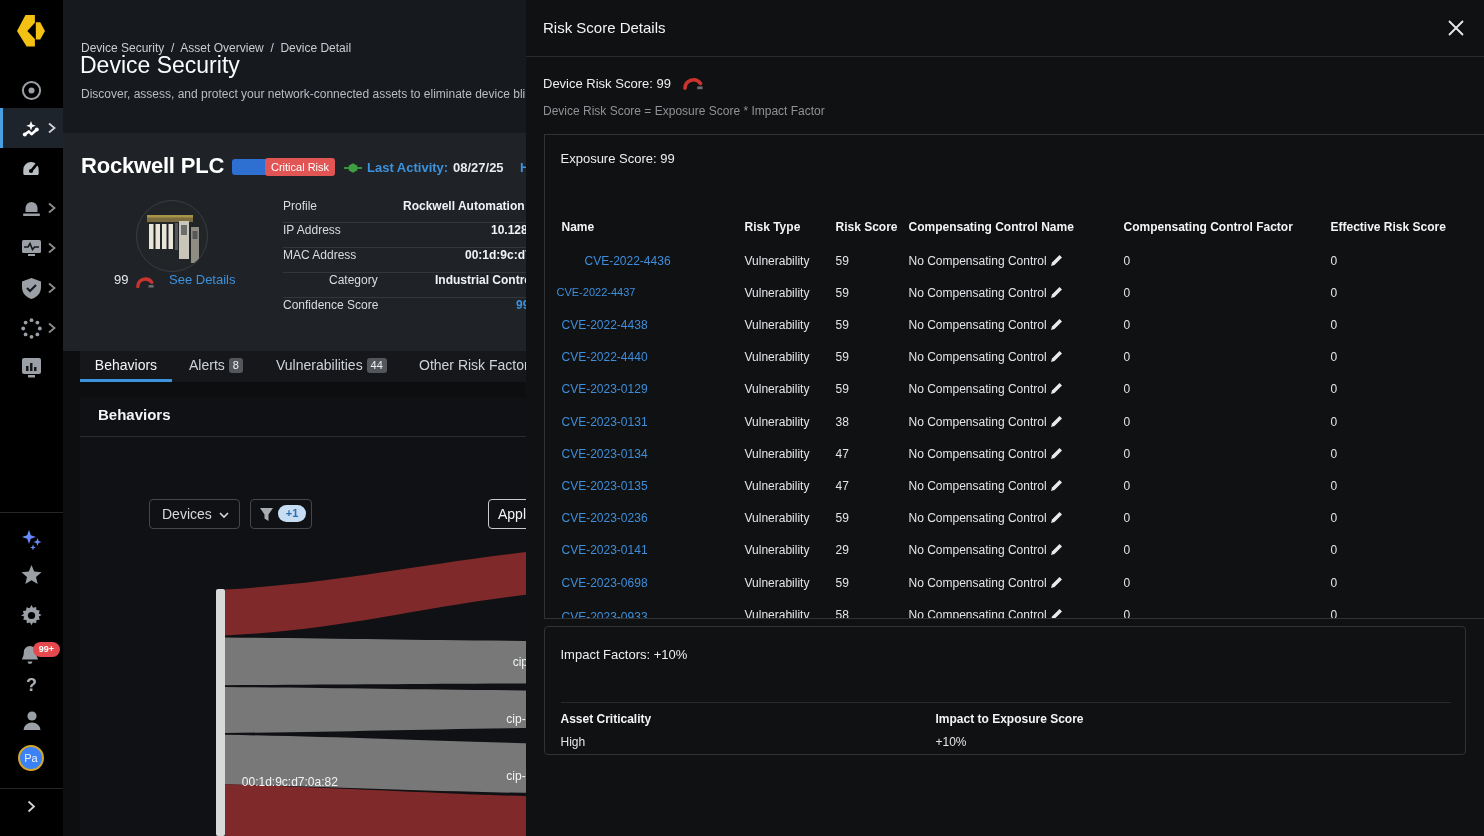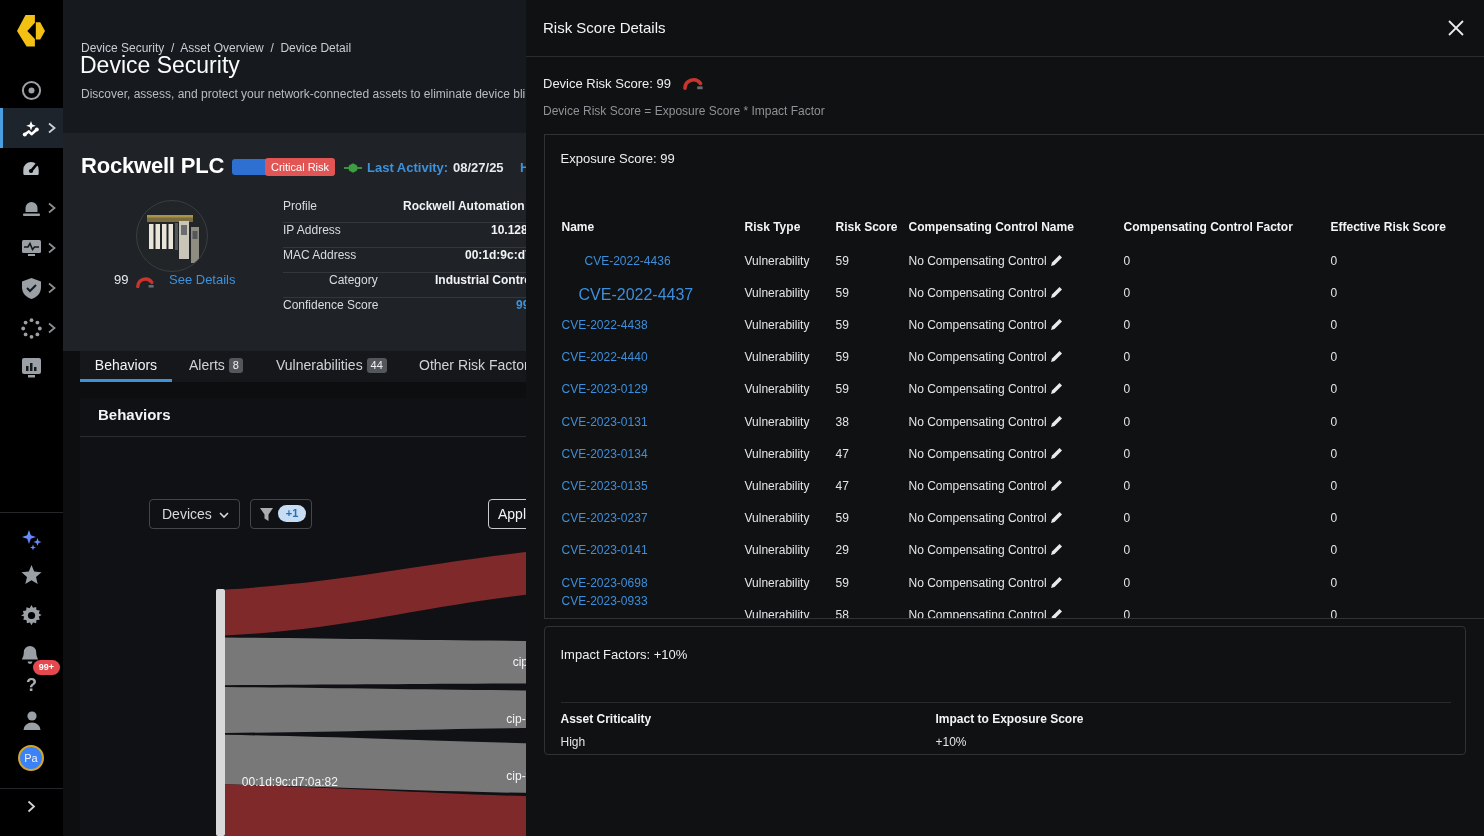--- a/index.html
+++ b/index.html
@@ -211,21 +211,21 @@
 
   <svg class="abs" style="left:21px; top:605px;" width="21" height="21" viewBox="0 0 21 21">
     <path d="M10.5 0 l1.5 2.8 3.1-.9 .4 3.2 3.2 .4 -.9 3.1 2.8 1.5 -2.8 1.5 .9 3.1 -3.2 .4 -.4 3.2 -3.1 -.9 -1.5 2.8 -1.5 -2.8 -3.1 .9 -.4 -3.2 -3.2 -.4 .9 -3.1 L0 10.5 l2.8 -1.5 -.9 -3.1 3.2 -.4 .4 -3.2 3.1 .9 Z" fill="#9aa0a6"></path>
     <circle cx="10.5" cy="10.5" r="3.6" fill="#000"></circle>
   </svg>
 
   <svg class="abs" style="left:20px; top:645px;" width="20" height="21" viewBox="0 0 20 21">
     <path d="M10 1 a 6.2 6.2 0 0 1 6.2 6.2 c 0 4.5 1.8 6 1.8 7.3 H 2 c 0 -1.3 1.8 -2.8 1.8 -7.3 A 6.2 6.2 0 0 1 10 1 Z" fill="#9aa0a6"></path>
     <path d="M7.6 16.5 a 2.4 2.4 0 0 0 4.8 0 Z" fill="#9aa0a6"></path>
   </svg>
-  <div class="abs" style="left:33px; top:642px; width:27px; height:15px; background:#e5484d; border-radius:8px; color:#fff; font-size:9px; font-weight:bold; text-align:center; line-height:15px;margin-top:18px;">99+</div>
+  <div class="abs" style="left:33px; top:642px; width:27px; height:15px; background:#e5484d; border-radius:8px; color:#fff; font-size:9px; font-weight:bold; text-align:center; line-height:15px;">99+</div>
 
   <div class="abs" style="left:0; top:675px; width:63px; text-align:center; color:#aab0b6; font-size:18px; font-weight:bold;">?</div>
 
   <svg class="abs" style="left:23px; top:711px;" width="18" height="19" viewBox="0 0 18 19">
     <circle cx="9" cy="5" r="4.6" fill="#9aa0a6"></circle>
     <path d="M0.5 19 a 8.5 7.5 0 0 1 17 0 Z" fill="#9aa0a6"></path>
   </svg>
 
   <div class="abs" style="left:18px; top:745px; width:26px; height:26px; border-radius:50%; border:2px solid #d4a72c; background:#3b82f6; color:#f2f3f5; font-size:11px; text-align:center; line-height:23px;">Pa</div>
   <div class="abs" style="left:0; top:788px; width:63px; height:1px; background:#24262a;"></div>
@@ -260,21 +260,21 @@
     <div id="rows">
 <div class="abs" style="left:17px; top:118.5px; font-size:12px; color:#3e8edb;margin-left:23px;">CVE-2022-4436</div>
 <div class="abs" style="left:200px; top:118.5px; font-size:12px; color:#e3e5e8;">Vulnerability</div>
 <div class="abs" style="left:291px; top:118.5px; font-size:12px; color:#e3e5e8;">59</div>
 <div class="abs" style="left:364px; top:118.5px; font-size:12px; color:#e3e5e8;">No Compensating Control</div>
 <svg class="abs" style="left:505px; top:118.5px;" width="13" height="13" viewBox="0 0 13 13">
           <path d="M1 12 L2 8.5 L9.5 1 L12 3.5 L4.5 11 Z" fill="#e8eaec"></path>
         </svg>
 <div class="abs" style="left:579px; top:118.5px; font-size:12px; color:#e3e5e8;">0</div>
 <div class="abs" style="left:786px; top:118.5px; font-size:12px; color:#e3e5e8;">0</div>
-<div class="abs" style="left:34px; top:150.7px; font-size:16px; color:#3e8edb;">CVE-2022-4437</div>
+<div class="abs" style="left:12px; top:150.7px; font-size:11px; color:#3e8edb;">CVE-2022-4437</div>
 <div class="abs" style="left:200px; top:150.7px; font-size:12px; color:#e3e5e8;">Vulnerability</div>
 <div class="abs" style="left:291px; top:150.7px; font-size:12px; color:#e3e5e8;">59</div>
 <div class="abs" style="left:364px; top:150.7px; font-size:12px; color:#e3e5e8;">No Compensating Control</div>
 <svg class="abs" style="left:505px; top:150.7px;" width="13" height="13" viewBox="0 0 13 13">
           <path d="M1 12 L2 8.5 L9.5 1 L12 3.5 L4.5 11 Z" fill="#e8eaec"></path>
         </svg>
 <div class="abs" style="left:579px; top:150.7px; font-size:12px; color:#e3e5e8;">0</div>
 <div class="abs" style="left:786px; top:150.7px; font-size:12px; color:#e3e5e8;">0</div>
 <div class="abs" style="left:17px; top:182.9px; font-size:12px; color:#3e8edb;">CVE-2022-4438</div>
 <div class="abs" style="left:200px; top:182.9px; font-size:12px; color:#e3e5e8;">Vulnerability</div>
@@ -323,21 +323,21 @@
 <div class="abs" style="left:786px; top:311.7px; font-size:12px; color:#e3e5e8;">0</div>
 <div class="abs" style="left:17px; top:343.9px; font-size:12px; color:#3e8edb;">CVE-2023-0135</div>
 <div class="abs" style="left:200px; top:343.9px; font-size:12px; color:#e3e5e8;">Vulnerability</div>
 <div class="abs" style="left:291px; top:343.9px; font-size:12px; color:#e3e5e8;">47</div>
 <div class="abs" style="left:364px; top:343.9px; font-size:12px; color:#e3e5e8;">No Compensating Control</div>
 <svg class="abs" style="left:505px; top:343.9px;" width="13" height="13" viewBox="0 0 13 13">
           <path d="M1 12 L2 8.5 L9.5 1 L12 3.5 L4.5 11 Z" fill="#e8eaec"></path>
         </svg>
 <div class="abs" style="left:579px; top:343.9px; font-size:12px; color:#e3e5e8;">0</div>
 <div class="abs" style="left:786px; top:343.9px; font-size:12px; color:#e3e5e8;">0</div>
-<div class="abs" style="left:17px; top:376.1px; font-size:12px; color:#3e8edb;">CVE-2023-0237</div>
+<div class="abs" style="left:17px; top:376.1px; font-size:12px; color:#3e8edb;">CVE-2023-0236</div>
 <div class="abs" style="left:200px; top:376.1px; font-size:12px; color:#e3e5e8;">Vulnerability</div>
 <div class="abs" style="left:291px; top:376.1px; font-size:12px; color:#e3e5e8;">59</div>
 <div class="abs" style="left:364px; top:376.1px; font-size:12px; color:#e3e5e8;">No Compensating Control</div>
 <svg class="abs" style="left:505px; top:376.1px;" width="13" height="13" viewBox="0 0 13 13">
           <path d="M1 12 L2 8.5 L9.5 1 L12 3.5 L4.5 11 Z" fill="#e8eaec"></path>
         </svg>
 <div class="abs" style="left:579px; top:376.1px; font-size:12px; color:#e3e5e8;">0</div>
 <div class="abs" style="left:786px; top:376.1px; font-size:12px; color:#e3e5e8;">0</div>
 <div class="abs" style="left:17px; top:408.3px; font-size:12px; color:#3e8edb;">CVE-2023-0141</div>
 <div class="abs" style="left:200px; top:408.3px; font-size:12px; color:#e3e5e8;">Vulnerability</div>
@@ -350,21 +350,21 @@
 <div class="abs" style="left:786px; top:408.3px; font-size:12px; color:#e3e5e8;">0</div>
 <div class="abs" style="left:17px; top:440.5px; font-size:12px; color:#3e8edb;">CVE-2023-0698</div>
 <div class="abs" style="left:200px; top:440.5px; font-size:12px; color:#e3e5e8;">Vulnerability</div>
 <div class="abs" style="left:291px; top:440.5px; font-size:12px; color:#e3e5e8;">59</div>
 <div class="abs" style="left:364px; top:440.5px; font-size:12px; color:#e3e5e8;">No Compensating Control</div>
 <svg class="abs" style="left:505px; top:440.5px;" width="13" height="13" viewBox="0 0 13 13">
           <path d="M1 12 L2 8.5 L9.5 1 L12 3.5 L4.5 11 Z" fill="#e8eaec"></path>
         </svg>
 <div class="abs" style="left:579px; top:440.5px; font-size:12px; color:#e3e5e8;">0</div>
 <div class="abs" style="left:786px; top:440.5px; font-size:12px; color:#e3e5e8;">0</div>
-<div class="abs" style="left:17px; top:459px; font-size:12px; color:#3e8edb;">CVE-2023-0933</div>
+<div class="abs" style="left:17px; top:475px; font-size:12px; color:#3e8edb;">CVE-2023-0933</div>
 <div class="abs" style="left:200px; top:472.7px; font-size:12px; color:#e3e5e8;">Vulnerability</div>
 <div class="abs" style="left:291px; top:472.7px; font-size:12px; color:#e3e5e8;">58</div>
 <div class="abs" style="left:364px; top:472.7px; font-size:12px; color:#e3e5e8;">No Compensating Control</div>
 <svg class="abs" style="left:505px; top:472.7px;" width="13" height="13" viewBox="0 0 13 13">
           <path d="M1 12 L2 8.5 L9.5 1 L12 3.5 L4.5 11 Z" fill="#e8eaec"></path>
         </svg>
 <div class="abs" style="left:579px; top:472.7px; font-size:12px; color:#e3e5e8;">0</div>
 <div class="abs" style="left:786px; top:472.7px; font-size:12px; color:#e3e5e8;">0</div>
 </div>
   </div>

